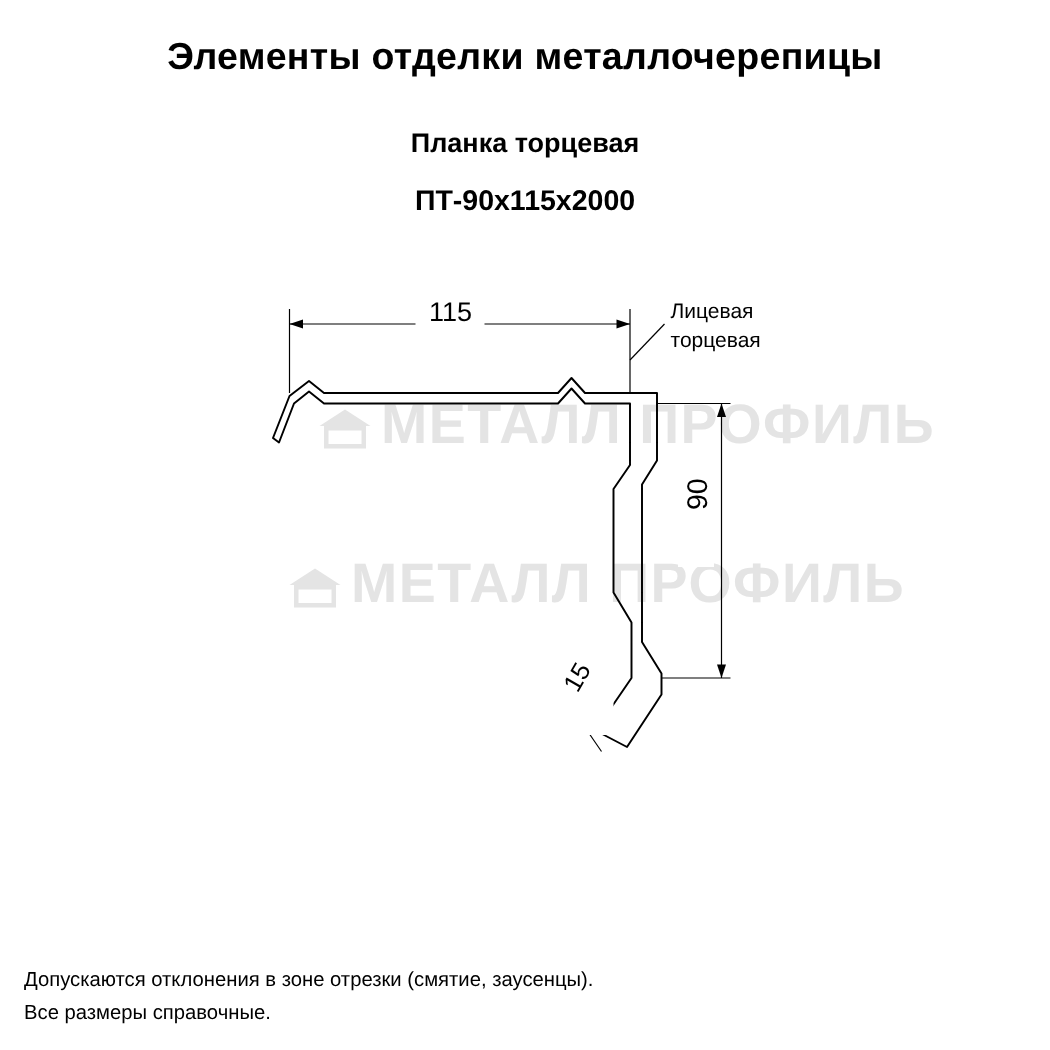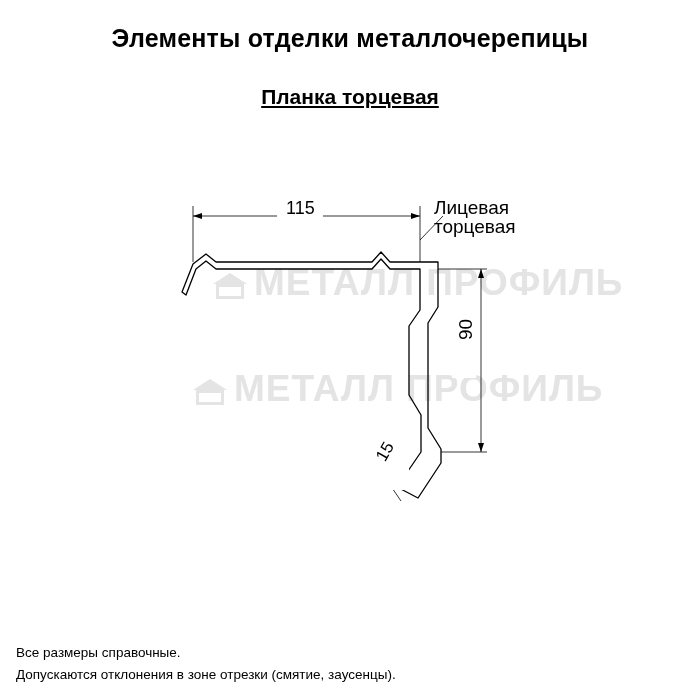--- a/index.html
+++ b/index.html
@@ -32,23 +32,22 @@
     font-size: 25px;
     font-weight: bold;
     letter-spacing: 0.2px;
   }
   .title-sub {
     position: absolute;
     top: 85px;
     left: 0;
     width: 700px;
     text-align: center;
-    font-size: 21px;
-    font-weight: bold;
-    text-decoration: underline;
+    font-size: 18px;
+    font-weight: bold;
   }
   .title-code {
     position: absolute;
     top: 124px;
     left: 0;
     width: 700px;
     text-align: center;
     font-size: 19px;
     font-weight: bold;
   }
@@ -108,21 +107,21 @@
     line-height: 22px;
   }
   .notes div { white-space: nowrap; }
 
   
   .lbl {
     position: absolute;
     font-size: 15px;
     white-space: nowrap;
   }
-  .lbl-face { top: 198px; left: 434px; line-height: 19px; font-size: 19px; }
+  .lbl-face { top: 198px; left: 447px; line-height: 19px; font-size: 14px; }
   .lbl-115 { top: 198px; left: 286px; font-size: 18px; }
   .lbl-90 {
     top: 340px; left: 455px;
     font-size: 19px;
     transform: rotate(-90deg);
     transform-origin: left top;
   }
   .lbl-15 {
     top: 455px; left: 372px;
     font-size: 17px;
@@ -130,20 +129,21 @@
     transform-origin: left top;
   }
 </style>
 </head>
 <body>
 
 <div class="page">
 
   <div class="title-main">Элементы отделки металлочерепицы</div>
   <div class="title-sub">Планка торцевая</div>
+  <div class="title-code">ПТ-90х115х2000</div>
 
   <div class="watermark wm-1">
     <span class="wm-icon">
       <span class="roof"></span><span class="body"></span>
     </span><span>МЕТАЛЛ ПРОФИЛЬ</span>
   </div>
   <div class="watermark wm-2">
     <span class="wm-icon">
       <span class="roof"></span><span class="body"></span>
     </span><span>МЕТАЛЛ ПРОФИЛЬ</span>
@@ -217,17 +217,17 @@
 
   <div class="lbl lbl-115">115</div>
   <div class="lbl lbl-90">90</div>
   <div class="lbl lbl-15">15</div>
   <div class="lbl lbl-face">
     <div>Лицевая</div>
     <div>торцевая</div>
   </div>
 
   <div class="notes">
+    <div>Допускаются отклонения в зоне отрезки (смятие, заусенцы).</div>
     <div>Все размеры справочные.</div>
-    <div>Допускаются отклонения в зоне отрезки (смятие, заусенцы).</div>
   </div>
 
 </div>
 
 </body></html>

